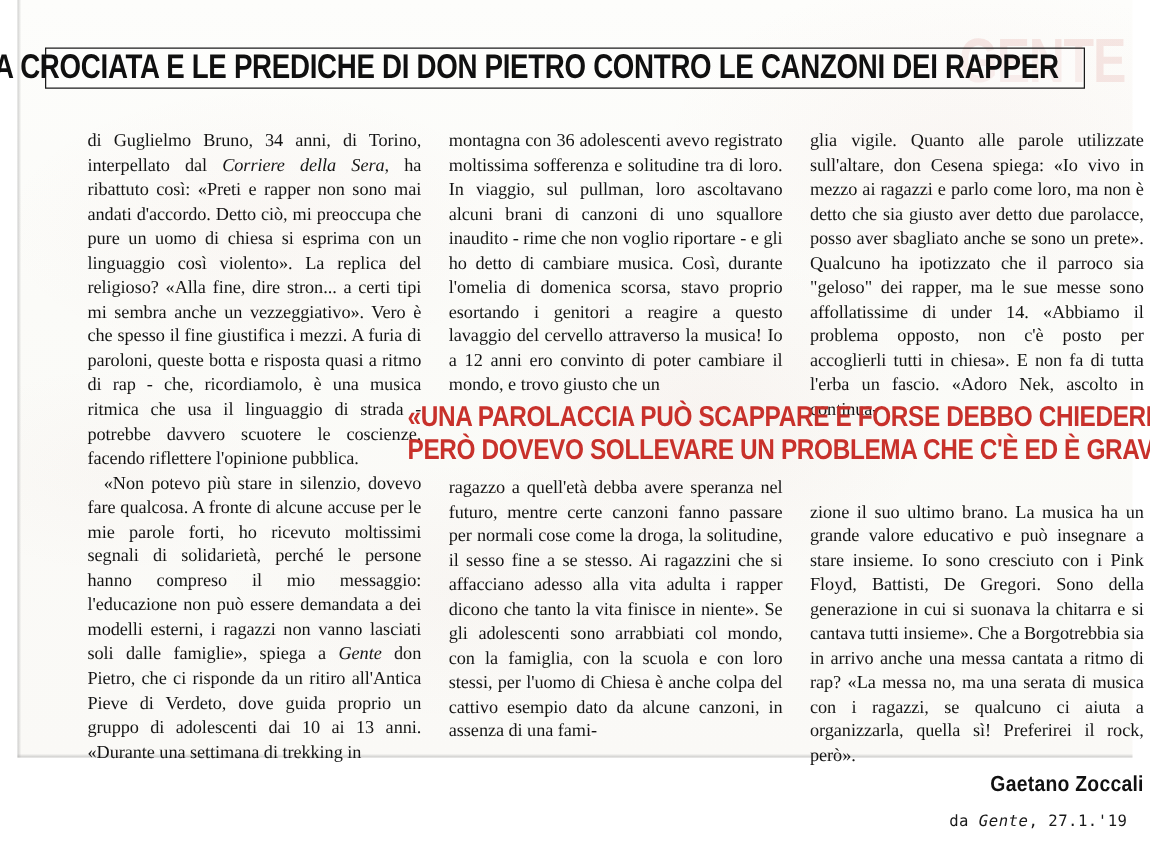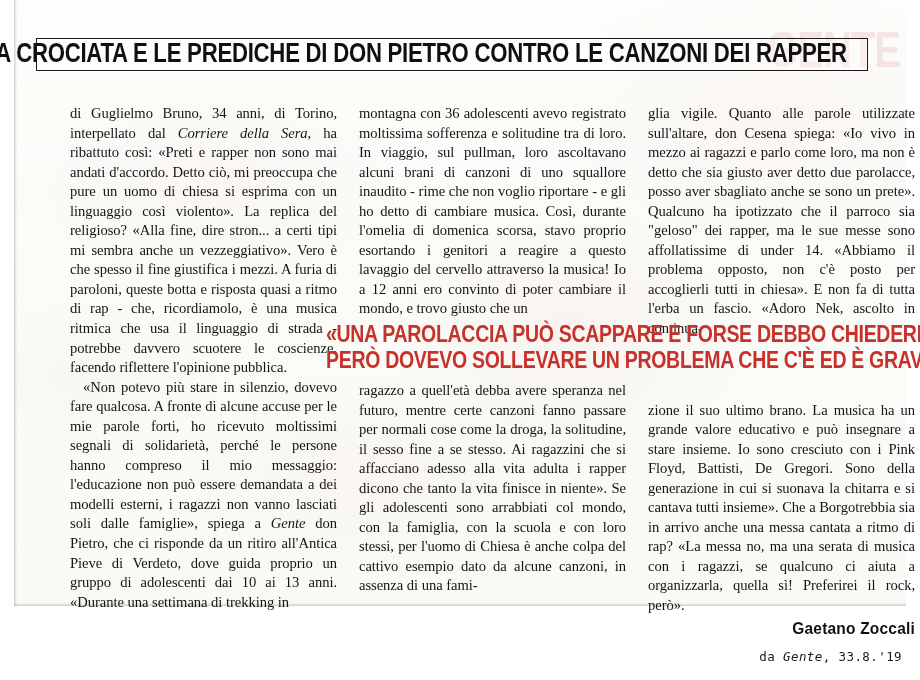--- a/index.html
+++ b/index.html
@@ -219,14 +219,14 @@
 
   </div>
 
   <div class="pullquote">
     <span class="pq-line">«UNA PAROLACCIA PUÒ SCAPPARE E FORSE DEBBO CHIEDERE SCUSA.</span>
     <span class="pq-line">PERÒ DOVEVO SOLLEVARE UN PROBLEMA CHE C'È ED È GRAVE»</span>
   </div>
 </div>
 
 <div class="source-note">
-  <span>da </span><span class="src-title">Gente</span><span>, 33.8.'19</span>
+  <span>da </span><span class="src-title">Gente</span><span>, 27.1.'19</span>
 </div>
 
 </body></html>

